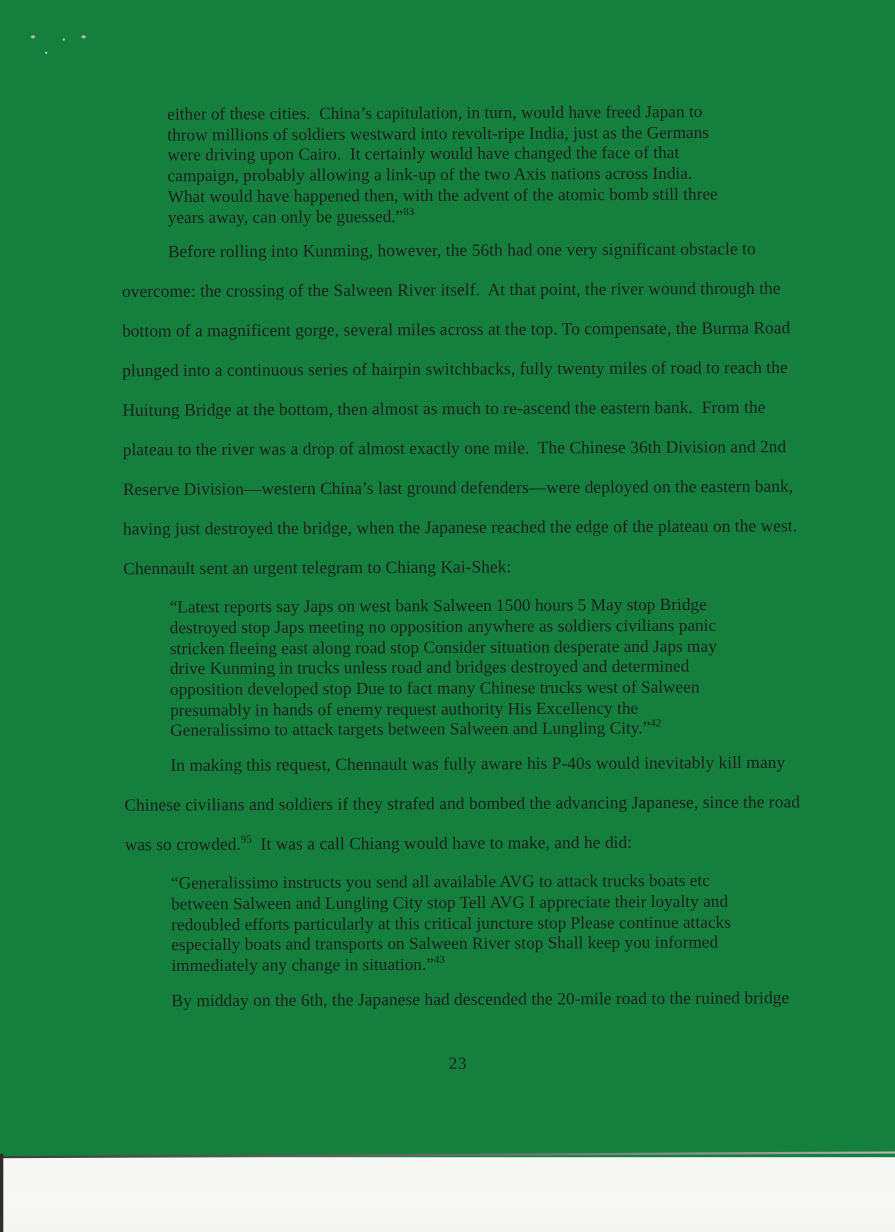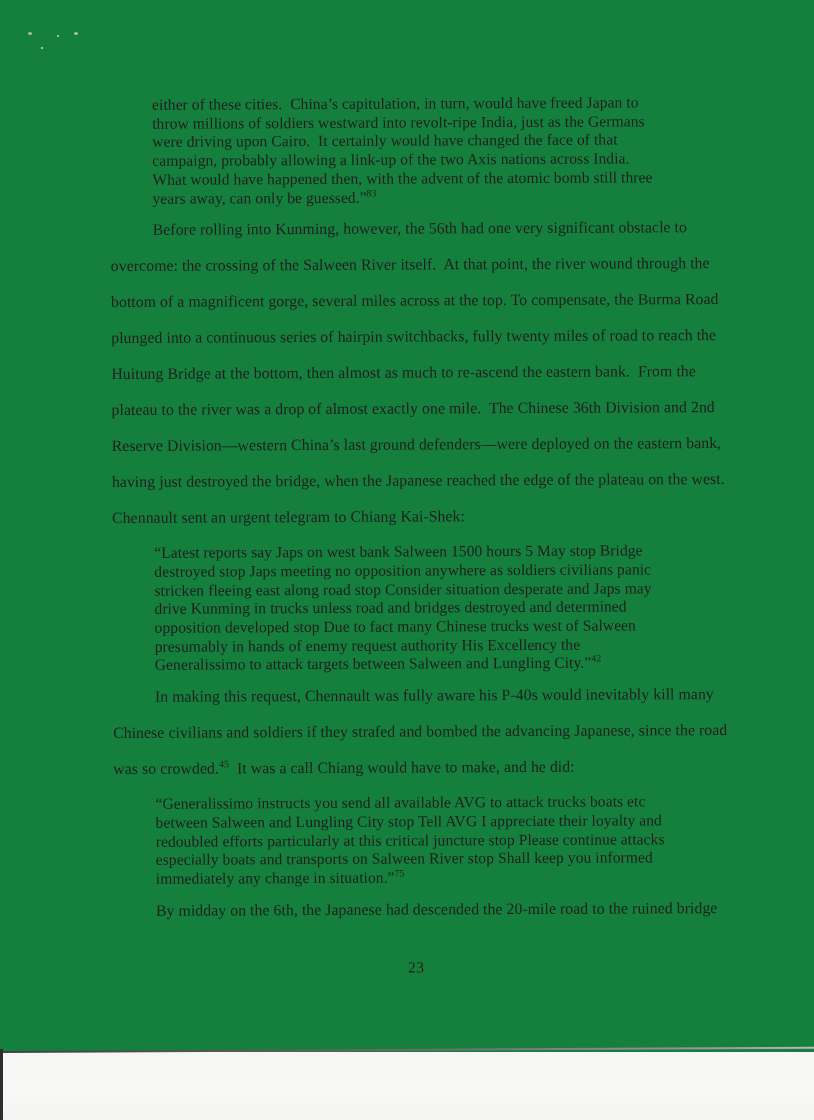--- a/index.html
+++ b/index.html
@@ -134,28 +134,28 @@
         <div class="line">destroyed stop Japs meeting no opposition anywhere as soldiers civilians panic</div>
         <div class="line">stricken fleeing east along road stop Consider situation desperate and Japs may</div>
         <div class="line">drive Kunming in trucks unless road and bridges destroyed and determined</div>
         <div class="line">opposition developed stop Due to fact many Chinese trucks west of Salween</div>
         <div class="line">presumably in hands of enemy request authority His Excellency the</div>
         <div class="line">Generalissimo to attack targets between Salween and Lungling City.”<sup>42</sup></div>
       </div>
       <div class="block body">
         <div class="line indent">In making this request, Chennault was fully aware his P-40s would inevitably kill many</div>
         <div class="line">Chinese civilians and soldiers if they strafed and bombed the advancing Japanese, since the road</div>
-        <div class="line">was so crowded.<sup>45</sup>  It was a call Chiang would have to make, and he did:</div>
+        <div class="line">was so crowded.<sup>95</sup>  It was a call Chiang would have to make, and he did:</div>
       </div>
       <div class="block quote">
         <div class="line">“Generalissimo instructs you send all available AVG to attack trucks boats etc</div>
         <div class="line">between Salween and Lungling City stop Tell AVG I appreciate their loyalty and</div>
         <div class="line">redoubled efforts particularly at this critical juncture stop Please continue attacks</div>
         <div class="line">especially boats and transports on Salween River stop Shall keep you informed</div>
-        <div class="line">immediately any change in situation.”<sup>75</sup></div>
+        <div class="line">immediately any change in situation.”<sup>43</sup></div>
       </div>
       <div class="block body">
         <div class="line indent">By midday on the 6th, the Japanese had descended the 20-mile road to the ruined bridge</div>
       </div>
       <div class="page-number">23</div>
   </div>
 
   <div class="scan-bottom-area"></div>
   <div class="scan-bottom-line"></div>
   <div class="scan-left-bar"></div>

